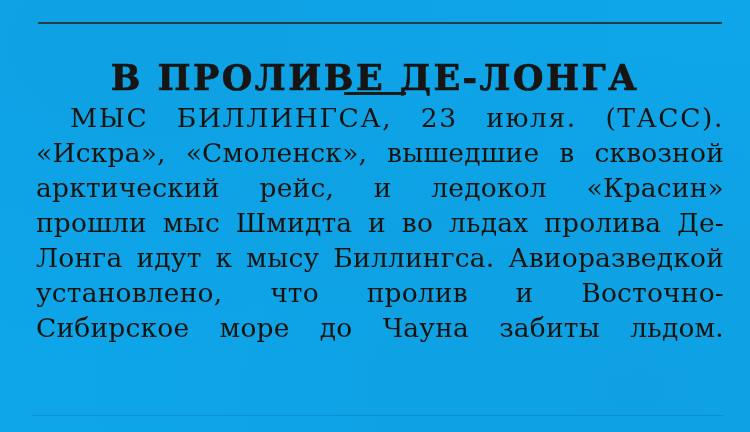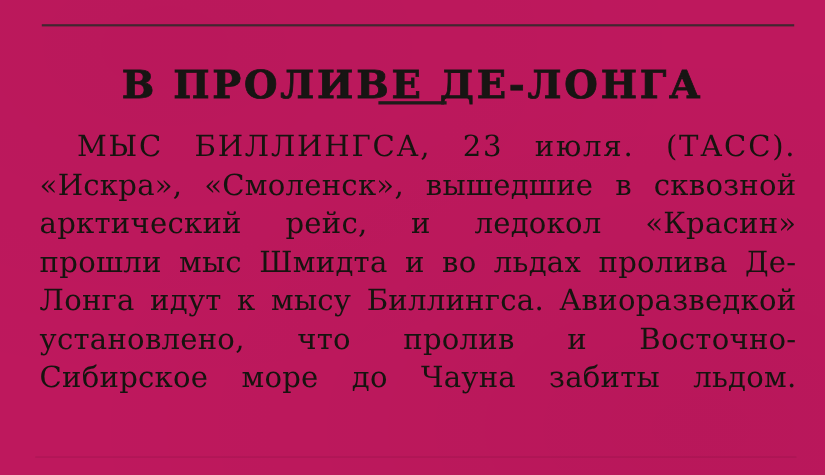--- a/index.html
+++ b/index.html
@@ -10,21 +10,21 @@
     width: 750px;
     height: 432px;
     background: #f3f2f0;
     font-family: "Liberation Serif", serif;
     overflow: hidden;
   }
   .clipping {
     position: relative;
     width: 750px;
     height: 432px;
-    background: #be185d;
+    background: #0ea5e9;
     box-sizing: border-box;
     padding: 0;
   }
   
   .clipping::before {
     content: "";
     position: absolute;
     inset: 0;
     background:
       radial-gradient(ellipse at 20% 10%, rgba(0,0,0,0.025), transparent 60%),
@@ -60,21 +60,21 @@
     transform: translateX(-50%);
     top: 92px;
     width: 62px;
     height: 3px;
     background: #1d1b19;
   }
   .body-text {
     position: absolute;
     left: 36px;
     right: 26px;
-    top: 116px;
+    top: 100px;
     font-family: "DejaVu Serif", "Liberation Serif", serif;
     font-size: 26.5px;
     line-height: 35px;
     color: #16140f;
     text-align: justify;
     text-align-last: justify;
     letter-spacing: 0.2px;
     word-spacing: 1px;
   }
   .body-text .indent {

